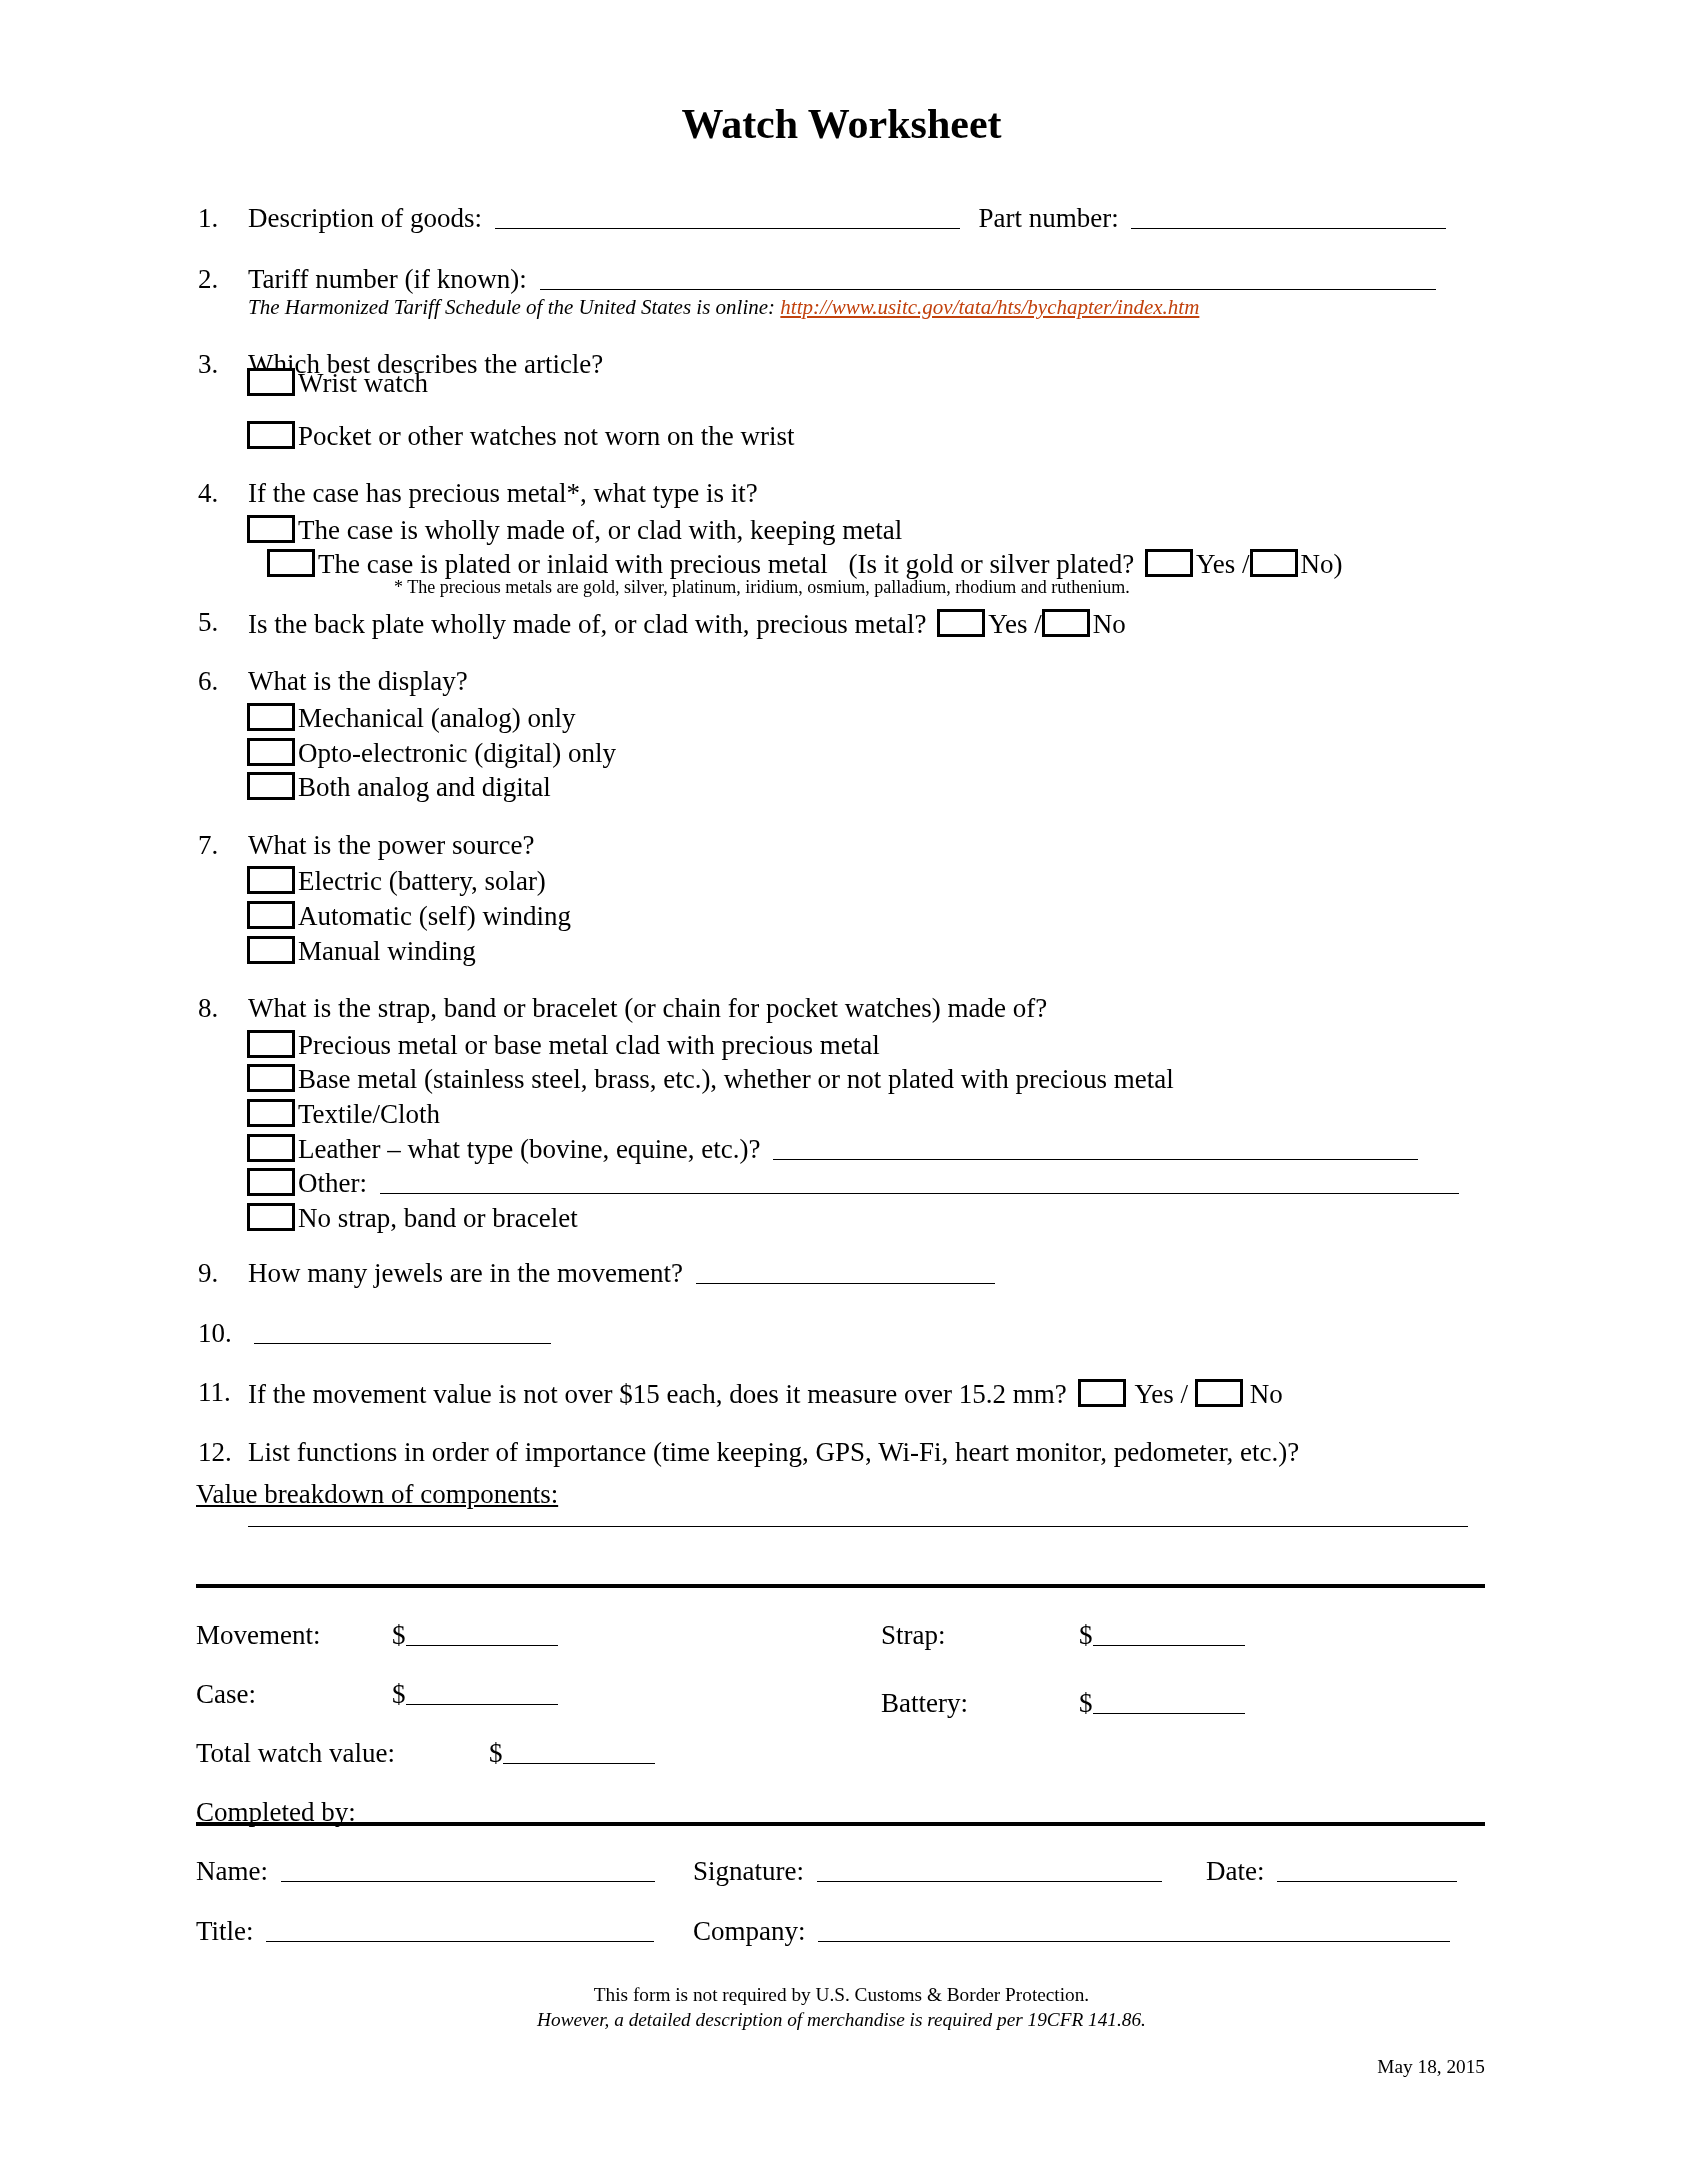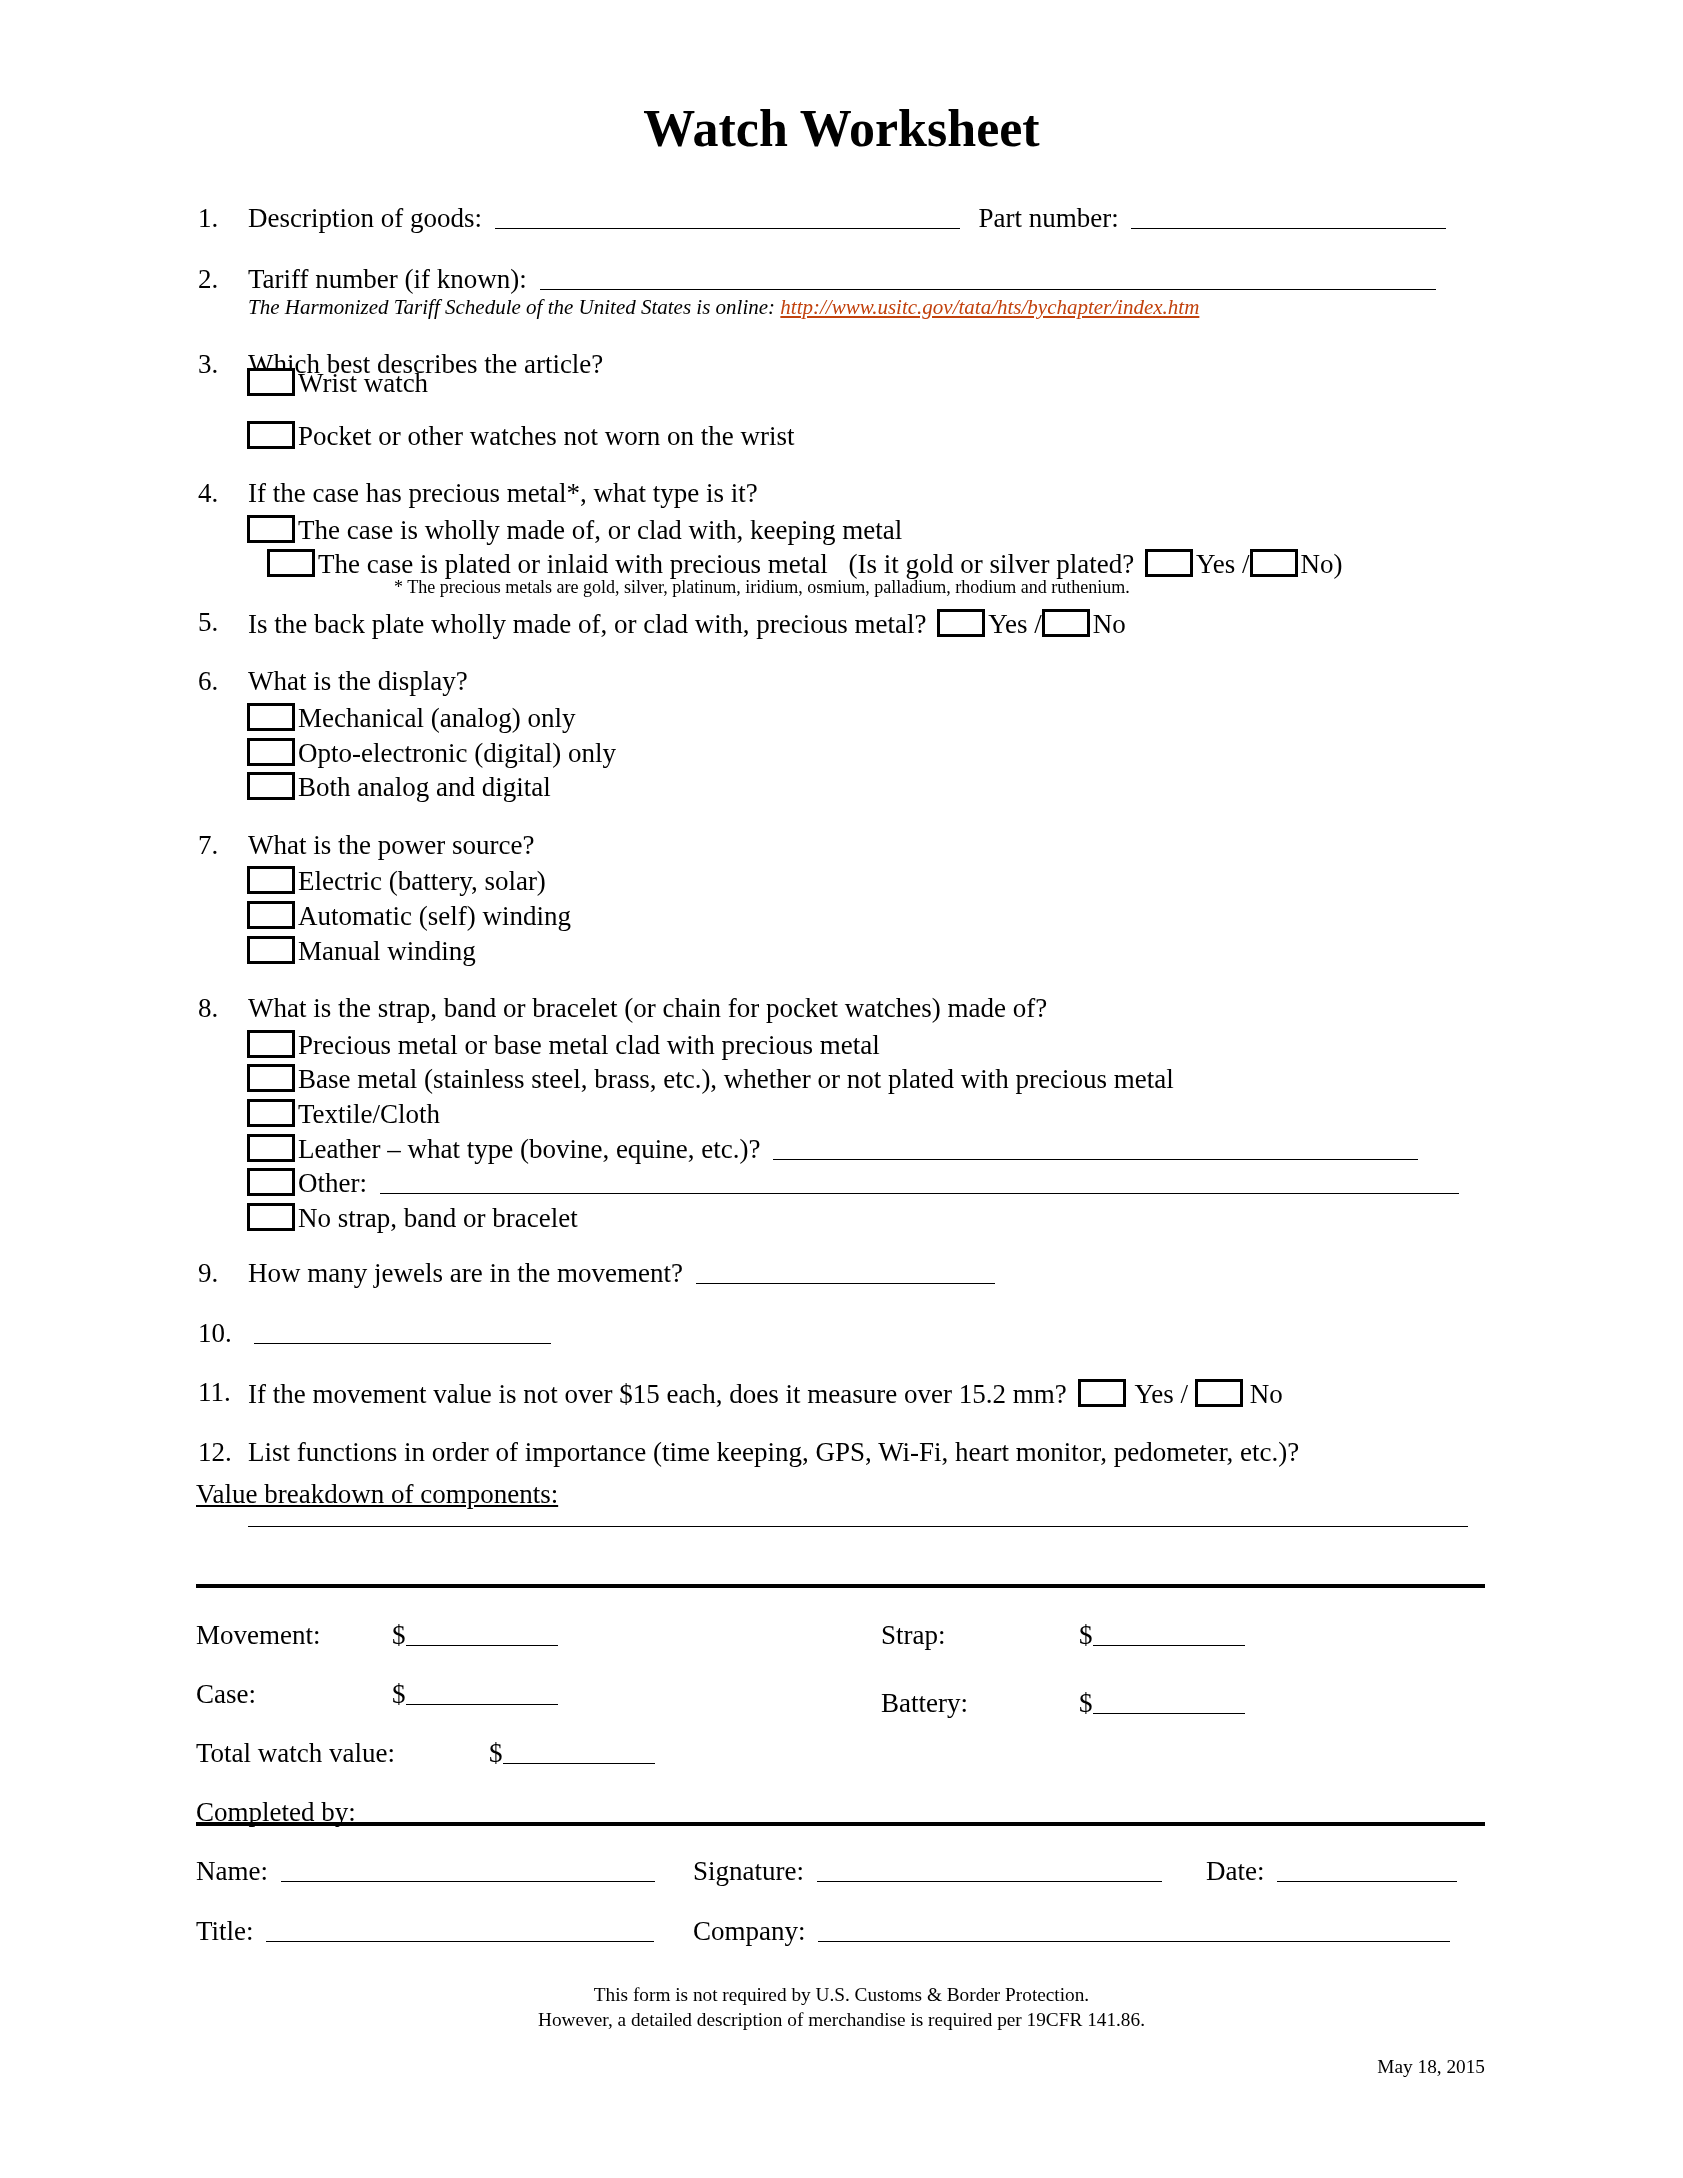--- a/index.html
+++ b/index.html
@@ -1,20 +1,20 @@
 <!DOCTYPE html>
 <html><head>
 <meta charset="utf-8">
 <style>
   html, body { margin: 0; padding: 0; background: #ffffff; }
   body { width: 1683px; height: 2178px; position: relative; overflow: hidden;
          font-family: "Liberation Serif", "DejaVu Serif", serif; color: #000; }
   .abs { position: absolute; white-space: nowrap; line-height: 1; }
   .t { font-size: 27px; }
-  .title { font-size: 52px; font-weight: bold; left: 0; width: 1683px; text-align: center; }
+  .title { font-size: 42px; font-weight: bold; left: 0; width: 1683px; text-align: center; }
   .num { left: 198px; }
   .q { left: 248px; }
   .note { font-size: 21px; font-style: italic; left: 248px; }
   .link { color: #c2410c; text-decoration: underline; cursor: pointer; }
   .foot { font-size: 19.3px; }
   .tiny { font-size: 18px; }
   .blank { display: inline-block; border-bottom: 1.5px solid #000; height: 0; vertical-align: baseline; position: relative; top: 2px; }
   .cb { display: inline-block; width: 42px; height: 22px; border: 3.5px solid #000; vertical-align: -4px; margin-right: 3px; background: #fff; cursor: pointer; }
   .cbrow { left: 247px; }
   .rule { position: absolute; height: 4px; background: #000; left: 196px; width: 1289px; }
@@ -184,15 +184,15 @@
 <div class="abs t" style="top:1918px;left:196px;">
   <span>Title:</span>
   <span class="blank" style="width:388px;margin-left:6px;"></span>
 </div>
 <div class="abs t" style="top:1918px;left:693px;">
   <span>Company:</span>
   <span class="blank" style="width:632px;margin-left:6px;"></span>
 </div>
 
 <div class="abs foot" style="top:1985px;left:0;width:1683px;text-align:center;">This form is not required by U.S. Customs &amp; Border Protection.</div>
-<div class="abs foot" style="top:2010px;left:0;width:1683px;text-align:center;">However, a detailed description of merchandise is required per 19CFR 141.86.</div>
+<div class="abs foot" style="top:2010px;left:0;width:1683px;text-align:center;font-style:italic;">However, a detailed description of merchandise is required per 19CFR 141.86.</div>
 <div class="abs foot" style="top:2057px;right:198px;">May 18, 2015</div>
 
 
 </body></html>

